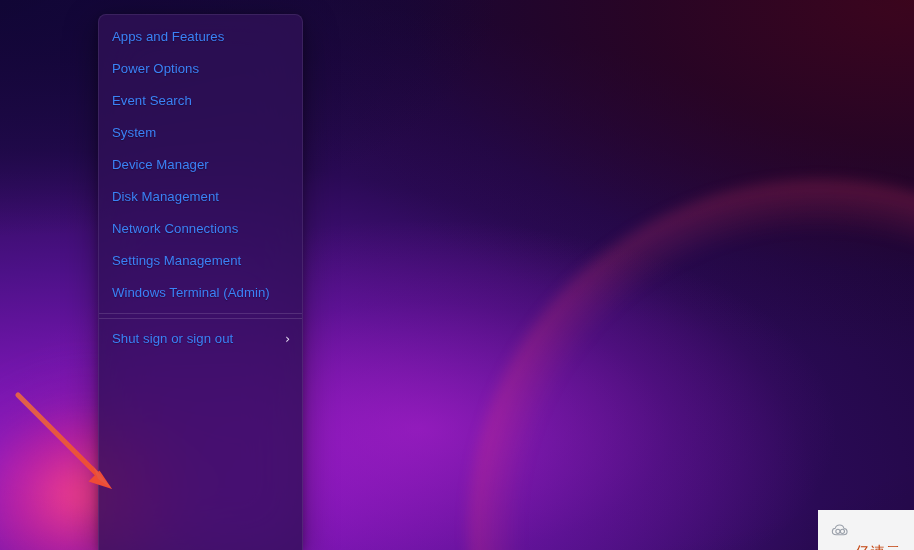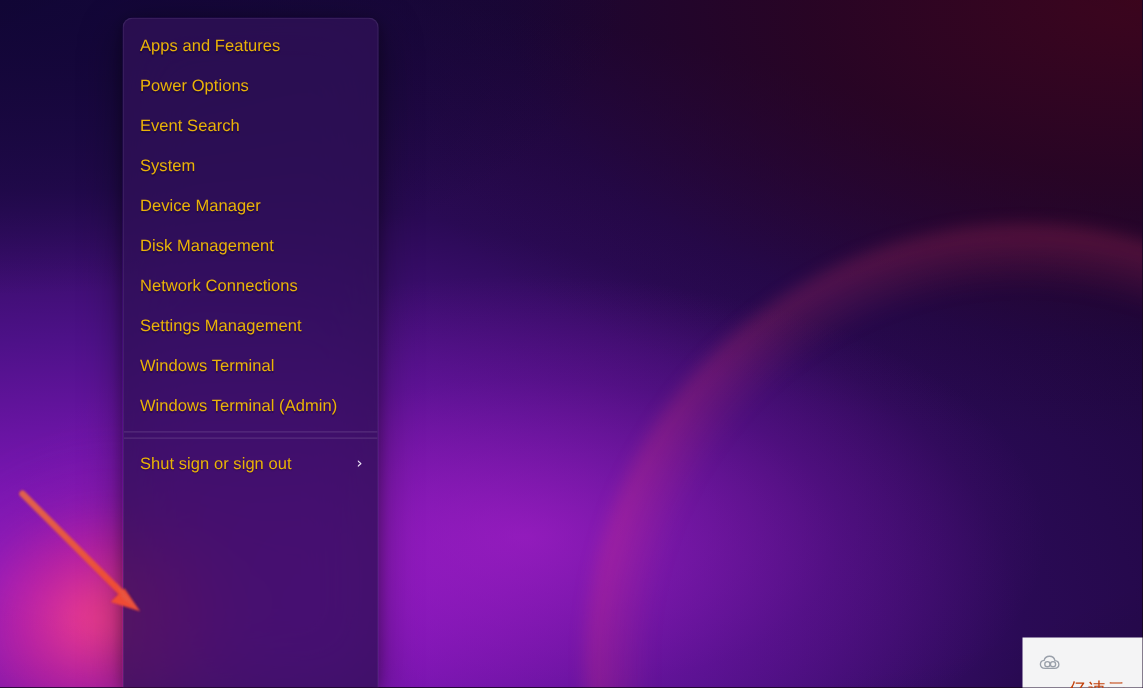--- a/index.html
+++ b/index.html
@@ -122,21 +122,21 @@
   }
   .menu-item {
     position: relative;
     height: 32px;
     display: flex;
     align-items: center;
     padding: 0 12px 0 13px;
     cursor: default;
   }
   .menu-item .label {
-    color: #eab308;
+    color: #3b82f6;
     font-size: 13.2px;
     line-height: 1;
     letter-spacing: 0.05px;
     white-space: nowrap;
     text-shadow: 0 1px 1px rgba(0,0,0,0.30);
   }
   .menu-item .chevron {
     margin-left: auto;
     color: #e9e2f4;
     font-size: 12px;
@@ -216,23 +216,20 @@
         <span class="label">Device Manager</span>
       </div>
       <div class="menu-item">
         <span class="label">Disk Management</span>
       </div>
       <div class="menu-item">
         <span class="label">Network Connections</span>
       </div>
       <div class="menu-item">
         <span class="label">Settings Management</span>
-      </div>
-      <div class="menu-item">
-        <span class="label">Windows Terminal</span>
       </div>
       <div class="menu-item">
         <span class="label">Windows Terminal (Admin)</span>
       </div>
     </div>
 
     <div class="menu-sep"></div>
 
 
     <div class="menu-sep"></div>

